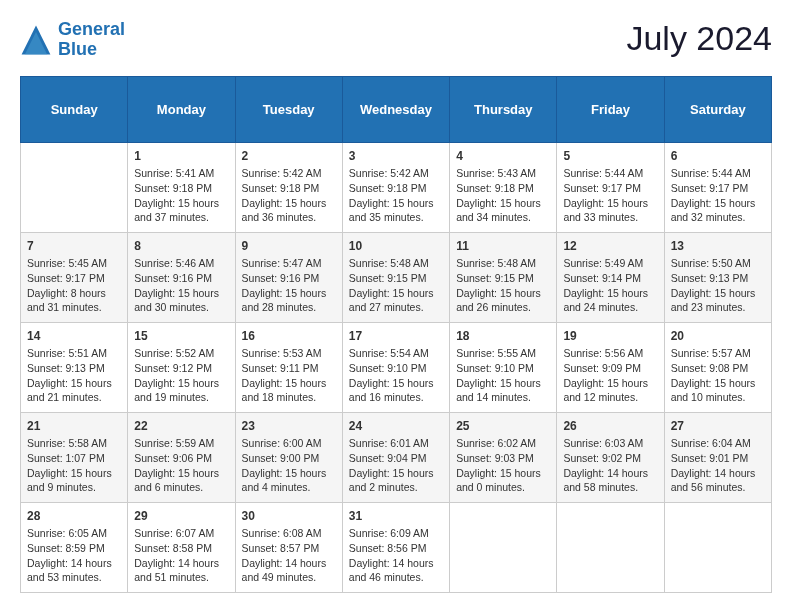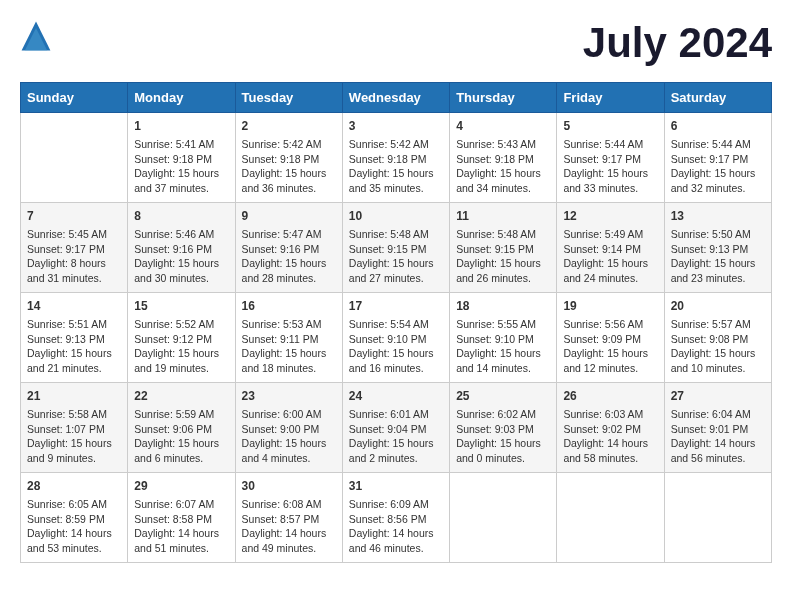--- a/index.html
+++ b/index.html
@@ -31,40 +31,40 @@
       color: #2271b3;
     }
     .logo-icon {
       width: 32px;
       height: 32px;
     }
     .title-block {
       text-align: right;
     }
     .title-block .month-year {
-      font-size: 42px;
-      font-weight: bold;
+      font-size: 34px;
+      font-weight: normal;
       color: #1a1a2e;
       line-height: 1.1;
       margin-left: 41px;
     }
     .title-block .location {
       font-size: 16px;
       color: #333;
     }
     .calendar {
       width: 100%;
       border-collapse: collapse;
       font-size: 11px;
     }
     .calendar thead th {
       background-color: #2271b3;
       color: #fff;
-      padding: 7px 6px;
-      text-align: left;
+      padding: 25px 6px;
+      text-align: center;
       font-size: 13px;
       font-weight: bold;
       border: 1px solid #1a5a9a;
     }
     .calendar tbody td {
       vertical-align: top;
       padding: 5px 6px;
       border: 1px solid #ccc;
       min-width: 100px;
       height: 90px;
@@ -90,20 +90,24 @@
   </style>
 </head>
 <body>
 
 <div class="header">
   <div class="logo">
     <svg class="logo-icon" viewBox="0 0 40 40">
       <polygon points="20,2 38,38 2,38" fill="#2271b3"></polygon>
       <polygon points="20,10 34,38 6,38" fill="#4a9fd4" opacity="0.5"></polygon>
     </svg>
+    <div class="logo-text">
+      <div><span>General</span></div>
+      <div><span>Blue</span></div>
+    </div>
   </div>
   <div class="title-block">
     <div class="month-year">July 2024</div>
   </div>
 </div>
 
 <table class="calendar">
   <thead>
     <tr>
     <th>Sunday</th>

